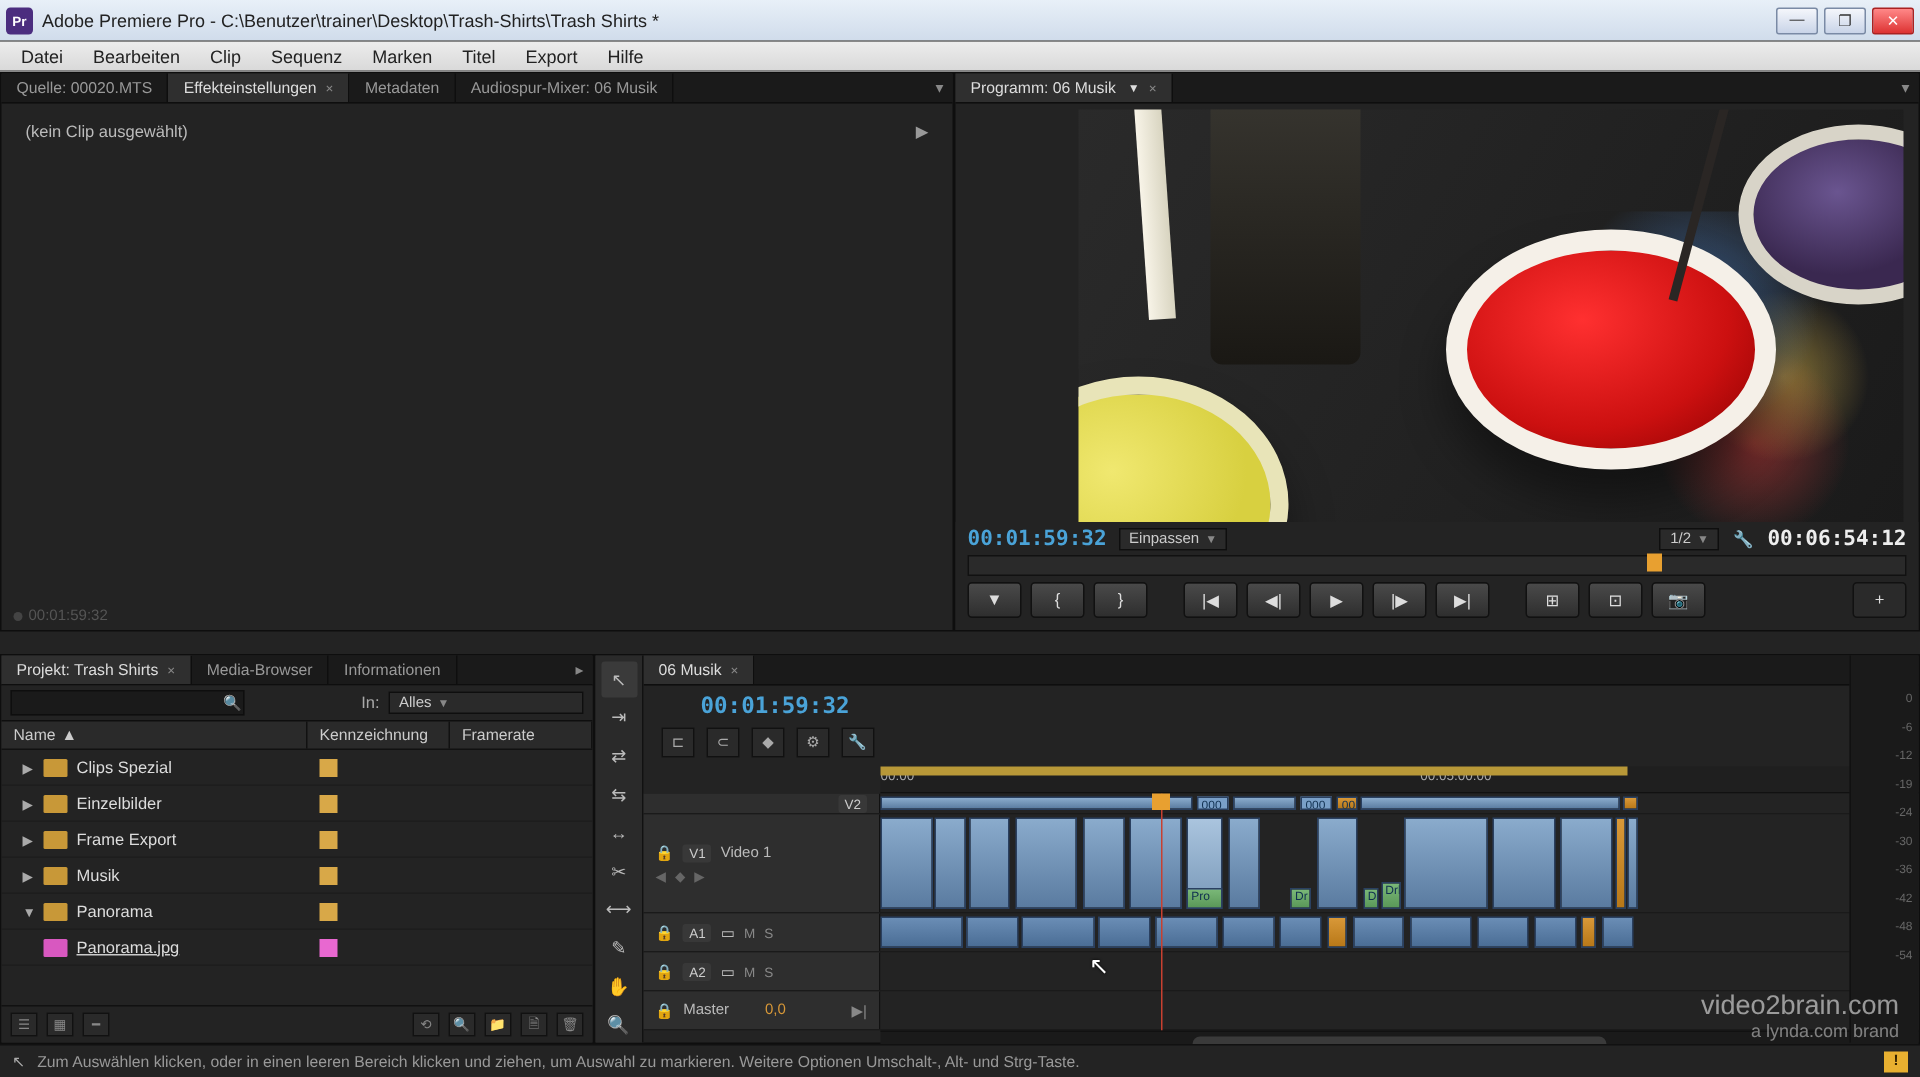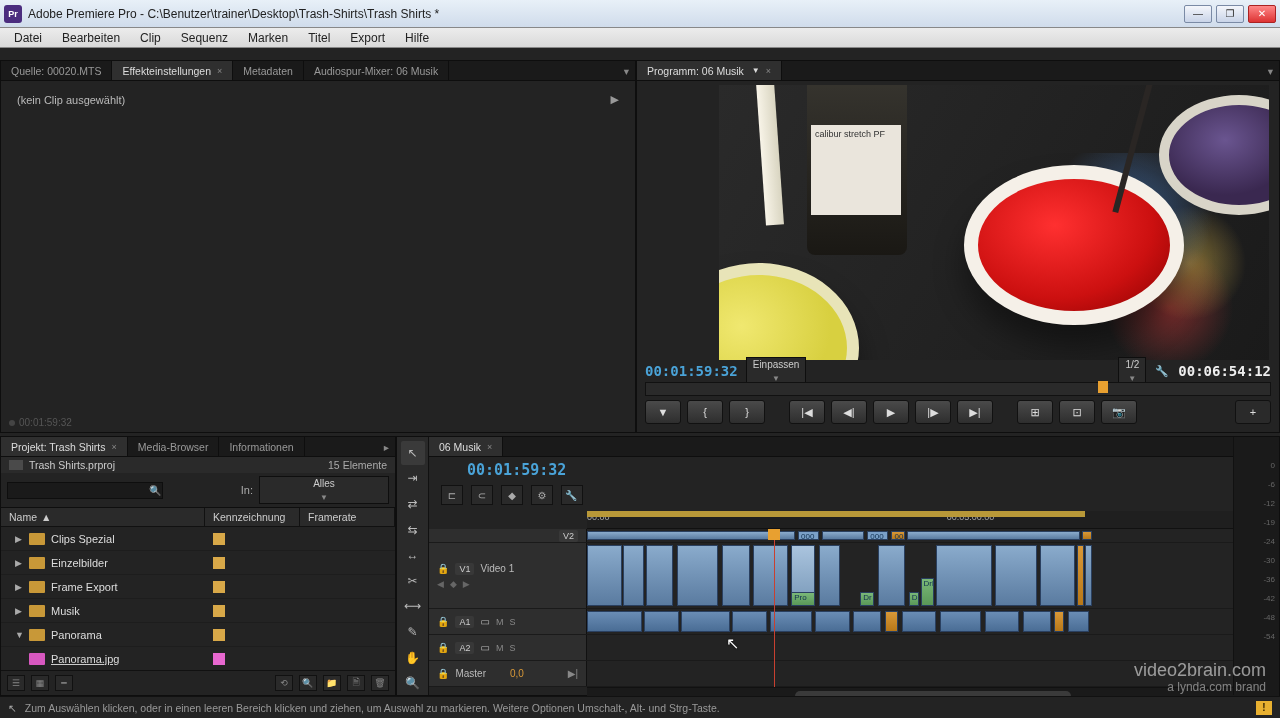--- a/index.html
+++ b/index.html
@@ -14,21 +14,21 @@
 .win-ctrl.close { background: linear-gradient(#f88,#d33); color:#fff; border-color:#a22; }
 
 
 .menubar { height: 20px; background: linear-gradient(#ececec,#d9d9d9); display: flex; align-items: center; gap: 0; padding: 0 4px; border-bottom: 1px solid #888; }
 .menubar span { color:#222; font-size: 12px; padding: 2px 10px; }
 
 
 .app-body { position: absolute; top: 48px; left: 0; right: 0; bottom: 0; background: #232323; }
 
 
-.top-row { position: absolute; top:12px; left:0; right:0; height: 373px; display:flex;border-radius:30px; }
+.top-row { position: absolute; top:0; left:0; right:0; height: 373px; display:flex;border-radius:30px; }
 .panel-left { width: 636px; background:#232323; border:1px solid #0e0e0e; position:relative; }
 .panel-right { flex:1; background:#232323; border:1px solid #0e0e0e; position:relative; }
 
 
 .tabs { display:flex; height:20px; background:#1a1a1a; border-bottom:1px solid #0e0e0e; align-items:center; font-size:10.5px; }
 .tab { padding: 3px 10px; color:#999; display:flex; align-items:center; gap:4px; border-right:1px solid #0e0e0e; height:100%; }
 .tab.active { background:#2f2f2f; color:#ddd; }
 .tab .x { font-size:9px; color:#888; margin-left:2px; }
 .panel-menu { margin-left:auto; padding:0 6px; color:#888; }
 
@@ -48,21 +48,21 @@
 .bottle{position:absolute;width:100px;height:200px;background:linear-gradient(#3a3832,#1a1814);left:88px;top:-30px;border-radius:8px;}
 .bottle-label{position:absolute;left:92px;top:40px;width:90px;height:90px;background:#eae5dc;font-size:9px;color:#333;padding:4px;overflow:hidden;}
 .stick{position:absolute;width:18px;height:200px;background:linear-gradient(90deg,#f8f4e8,#d8d4c0);left:40px;top:-60px;transform:rotate(-4deg);}
 .brush{position:absolute;width:6px;height:160px;background:#2a2624;right:130px;top:-30px;transform:rotate(15deg);}
 .splash{position:absolute;right:0;bottom:0;width:200px;height:220px;background:radial-gradient(circle at 30% 30%,rgba(80,140,220,0.6),transparent 40%),radial-gradient(circle at 60% 50%,rgba(240,200,80,0.5),transparent 35%),radial-gradient(circle at 50% 70%,rgba(220,60,60,0.5),transparent 35%);}
 
 .prog-controls { position:absolute; bottom:0; left:0; right:0; height:72px; background:#232323; }
 .prog-tc-row { display:flex; align-items:center; padding:2px 8px; gap:8px; height:22px;}
 .prog-tc { color:#4aa3d8; font-family:monospace; font-size:14px; font-weight:bold; }
 .prog-tc.right { color:#eee; margin-left:auto;}
-.drop { background:#2a2a2a; border:1px solid #0e0e0e; padding:1px 6px; font-size:10px; color:#ccc; display:flex; align-items:center; gap:4px;flex-direction:column;}
+.drop { background:#2a2a2a; border:1px solid #0e0e0e; padding:1px 6px; font-size:10px; color:#ccc; display:flex; align-items:center; gap:4px;}
 .drop .chev { font-size:8px; color:#888;}
 .wrench { width:16px; height:16px; display:flex;align-items:center;justify-content:center;color:#aaa;font-size:11px;}
 .prog-ruler { height:14px; background:#2a2a2a; margin:0 8px; position:relative; border:1px solid #111;}
 .prog-ruler .ph { position:absolute; top:-2px; width:10px; height:12px; background:#e8a030; left:72.5%;}
 .transport { display:flex; justify-content:center; align-items:center; gap:6px; height:32px; padding:0 8px;}
 .tbtn { width:36px; height:24px; background:linear-gradient(#4a4a4a,#2e2e2e); border:1px solid #111; border-radius:3px; display:flex; align-items:center; justify-content:center; color:#ddd; font-size:11px;}
 .tbtn.add{margin-left:auto;background:#2a2a2a;}
 
 
 .bottom-row { position:absolute; top:388px; left:0; right:0; bottom:22px; display:flex; }
@@ -199,23 +199,20 @@
             <span>Programm: 06 Musik</span>
             <span style="font-size:8px;margin-left:4px;">▼</span>
             <span class="x">×</span>
           </div>
         <div class="panel-menu">▾</div>
       </div>
       <div class="prog-video">
         <div class="splash"></div>
         <div class="cup purple"></div>
         <div class="bottle"></div>
-        <div class="bottle-label">calibur
-stretch
-PF</div>
         <div class="stick"></div>
         <div class="cup red"></div>
         <div class="brush"></div>
         <div class="cup yellow"></div>
       </div>
       <div class="prog-controls">
         <div class="prog-tc-row">
           <span class="prog-tc">00:01:59:32</span>
           <div class="drop">
               <span>Einpassen</span>
@@ -261,25 +258,20 @@
             <span class="x">×</span>
           </div>
         <div class="tab">
             <span>Media-Browser</span>
           </div>
         <div class="tab">
             <span>Informationen</span>
           </div>
         <div class="panel-menu">▸</div>
       </div>
-      <div class="proj-subhdr">
-        <span style="width:14px;height:10px;background:#4a4a4a;margin-right:6px;"></span>
-        <span>Trash Shirts.prproj</span>
-        <span class="count">15 Elemente</span>
-      </div>
       <div class="proj-search">
         <input placeholder="" style="">
         <span class="mag">🔍</span>
         <span class="inlbl">In:</span>
         <div class="drop" style="flex:0 0 130px;">
             <span>Alles</span>
             <span class="chev">▼</span>
           </div>
       </div>
       <div class="proj-cols">
@@ -414,21 +406,21 @@
               <div class="clip v" style="left:8.5%;width:4%;"></div>
               <div class="clip v" style="left:13%;width:6%;"></div>
               <div class="clip v" style="left:19.5%;width:4%;"></div>
               <div class="clip v" style="left:24%;width:5%;"></div>
               <div class="clip v" style="left:29.5%;width:3.5%;top:2px;bottom:2px;background:linear-gradient(#aac4de,#7898b8);"></div>
               <div class="clip label g" style="left:29.5%;width:3.5%;top:auto;bottom:2px;height:14px;">Pro</div>
               <div class="clip v" style="left:33.5%;width:3%;"></div>
               <div class="clip label g" style="left:39.5%;width:2%;top:auto;bottom:2px;height:14px;">Dr</div>
               <div class="clip v" style="left:42%;width:4%;"></div>
               <div class="clip label g" style="left:46.5%;width:1.5%;top:auto;bottom:2px;height:14px;">Dr</div>
-              <div class="clip label g" style="left:48.2%;width:2%;top:auto;bottom:2px;height:28px;">Drl</div>
+              <div class="clip label g" style="left:48.2%;width:2%;top:auto;bottom:2px;height:18px;">Drl</div>
               <div class="clip v" style="left:50.5%;width:8%;"></div>
               <div class="clip v" style="left:59%;width:6%;"></div>
               <div class="clip v" style="left:65.5%;width:5%;"></div>
               <div class="clip o" style="left:70.8%;width:1%;"></div>
               <div class="clip v" style="left:72%;width:1%;"></div>
             </div>
           </div>
 
           <div class="track">
             <div class="thdr">

